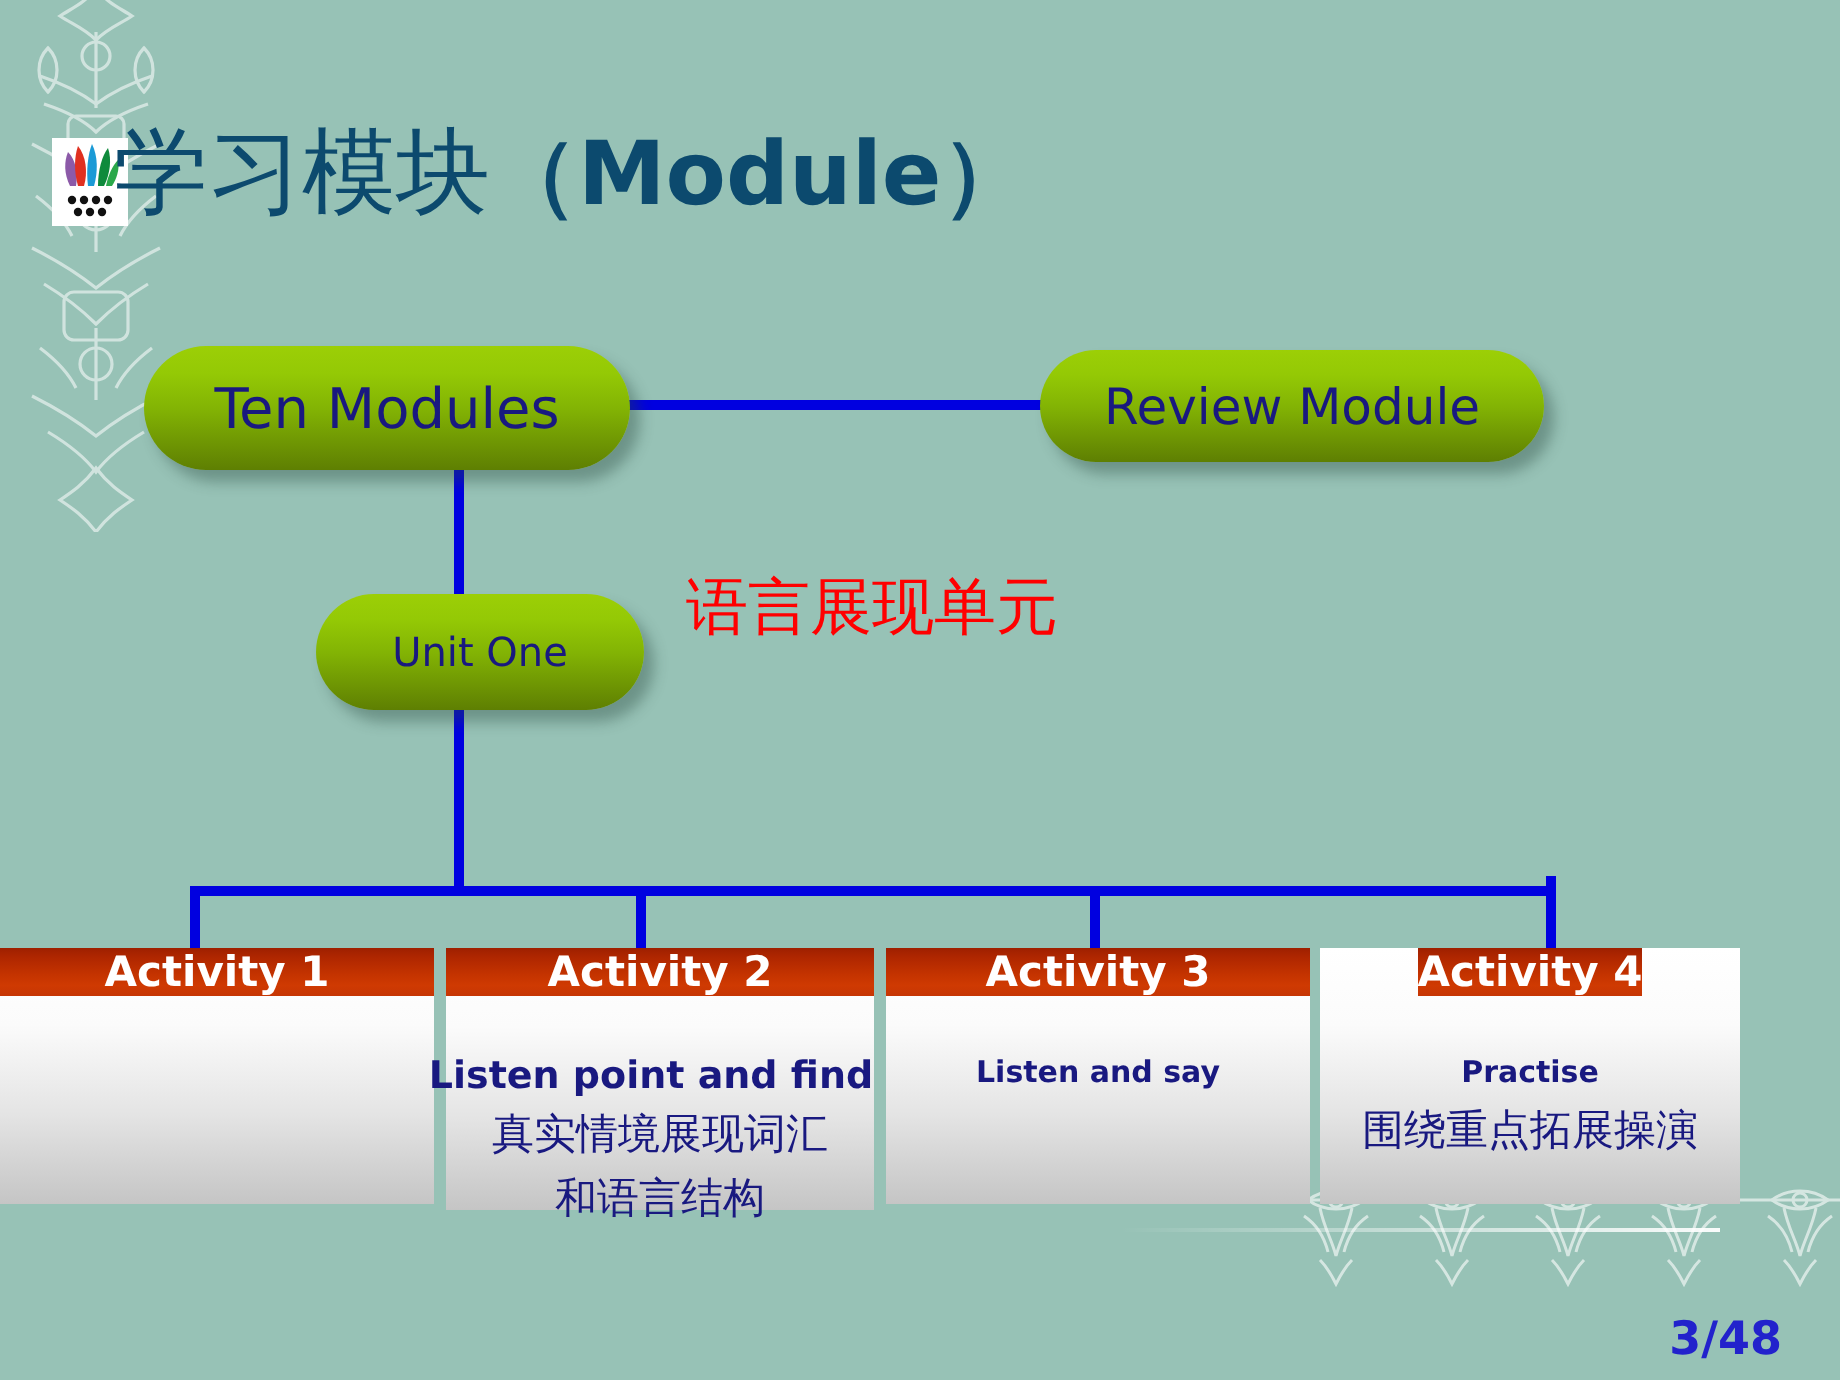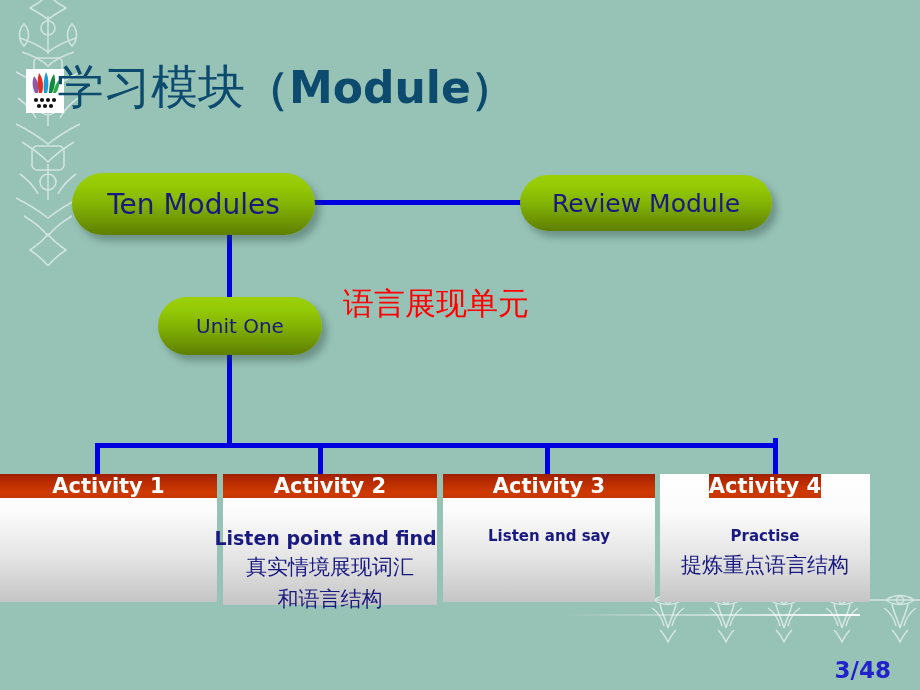--- a/index.html
+++ b/index.html
@@ -328,19 +328,19 @@
     <div class="card-head">Activity 3</div>
     <div class="card-body">
       <div class="line-en">Listen and say</div>
     </div>
   </div>
 
   <div class="card" id="card-4">
     <div class="card-head">Activity 4</div>
     <div class="card-body">
       <div class="line-en">Practise</div>
-      <div class="line-cn">提炼重点语言结构</div>
+      <div class="line-cn">围绕重点拓展操演</div>
     </div>
   </div>
 
   <div class="page-num">3/48</div>
 
 </div>
 
 </body></html>

